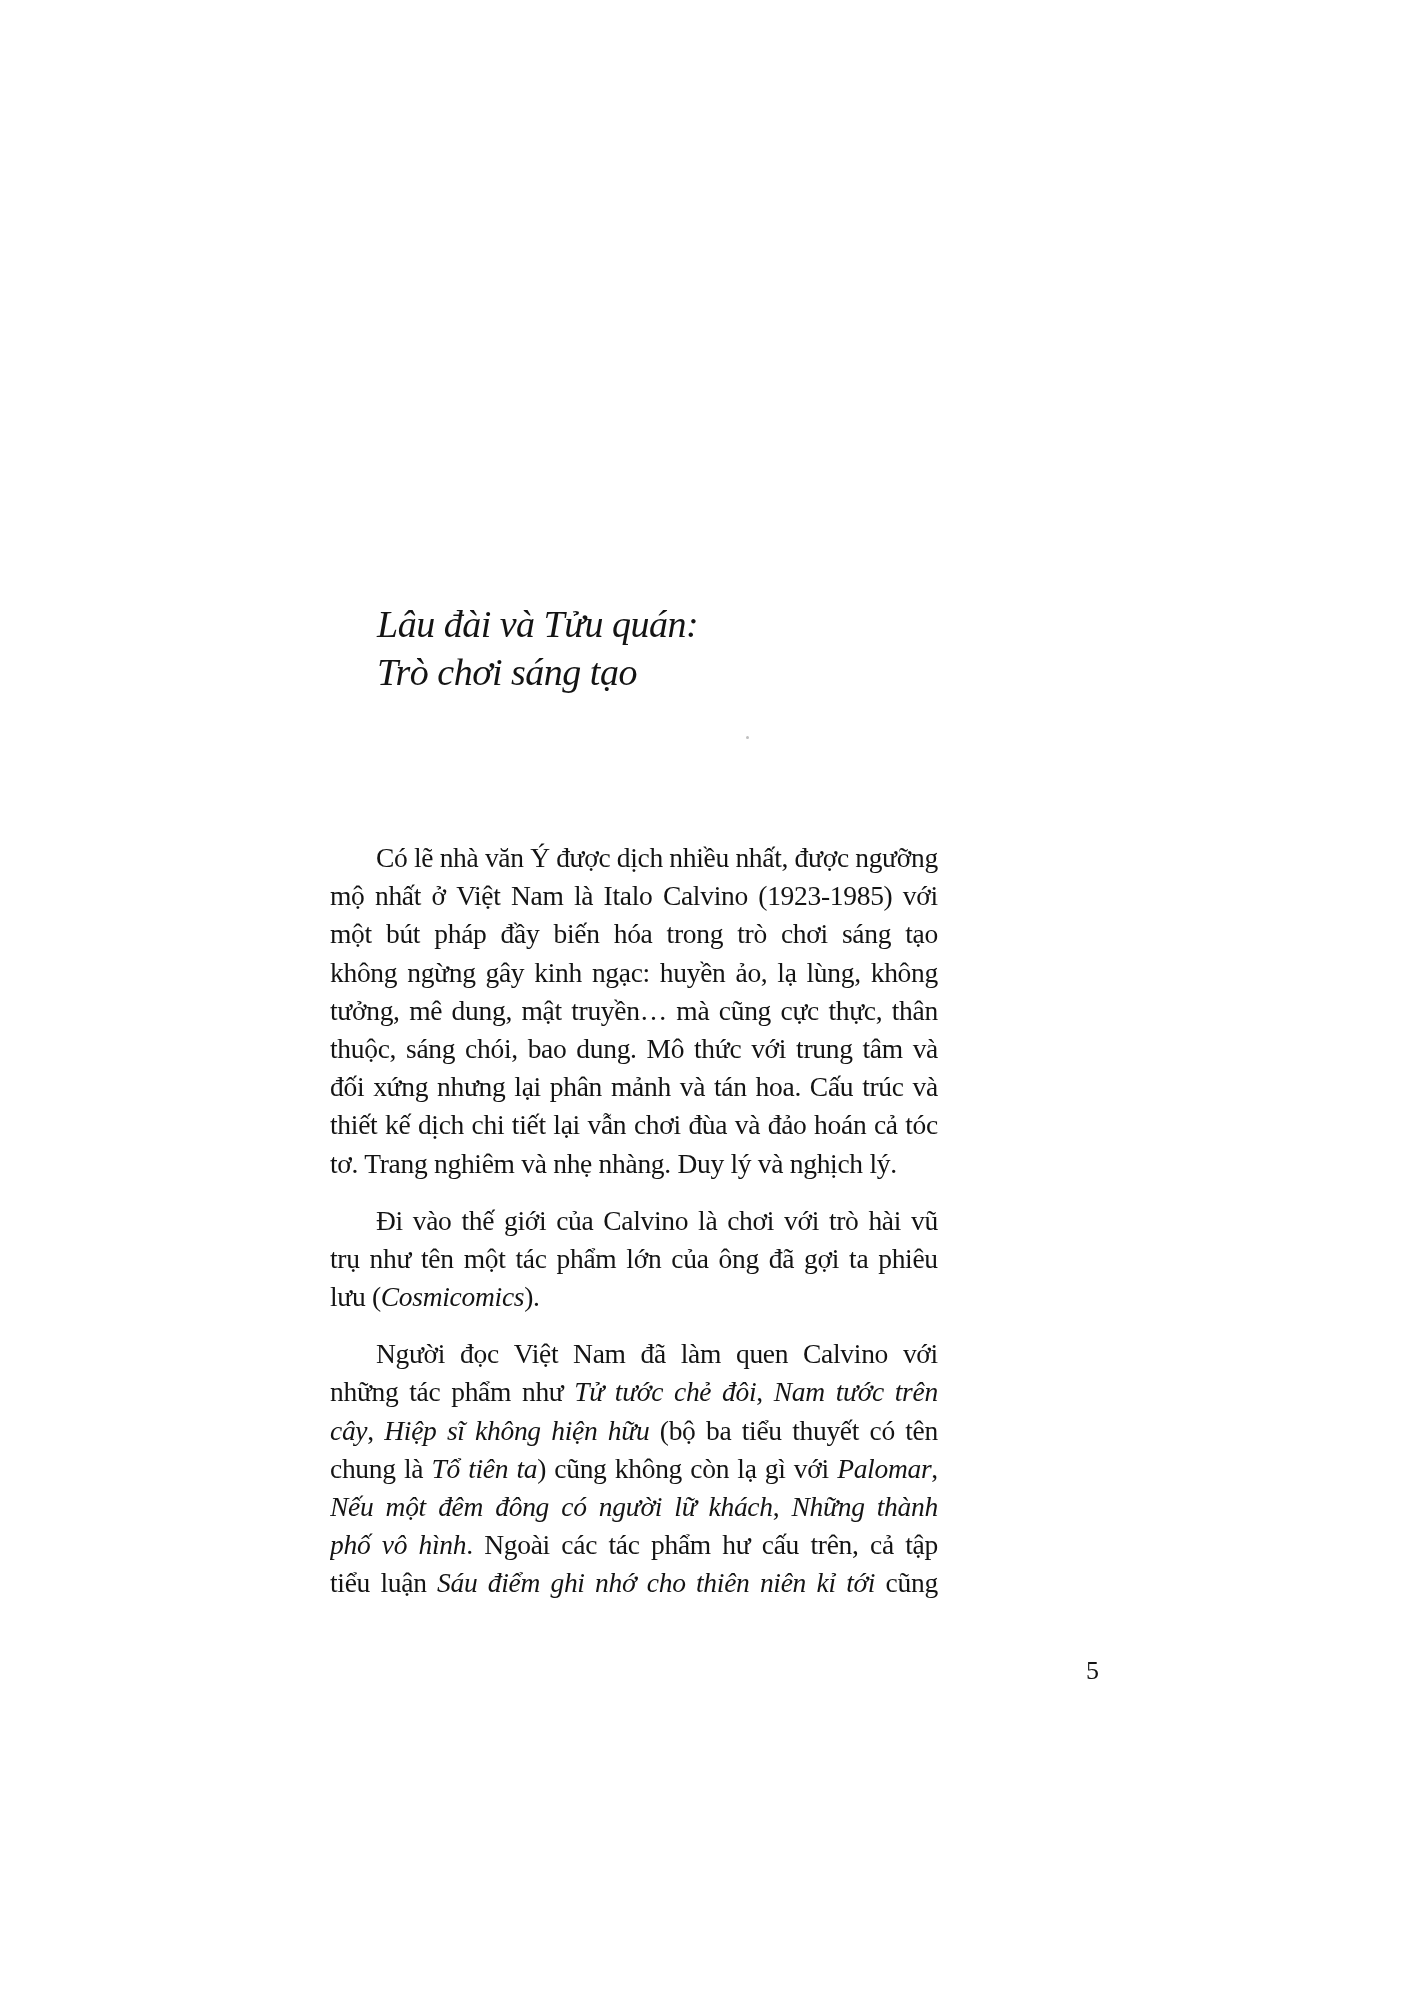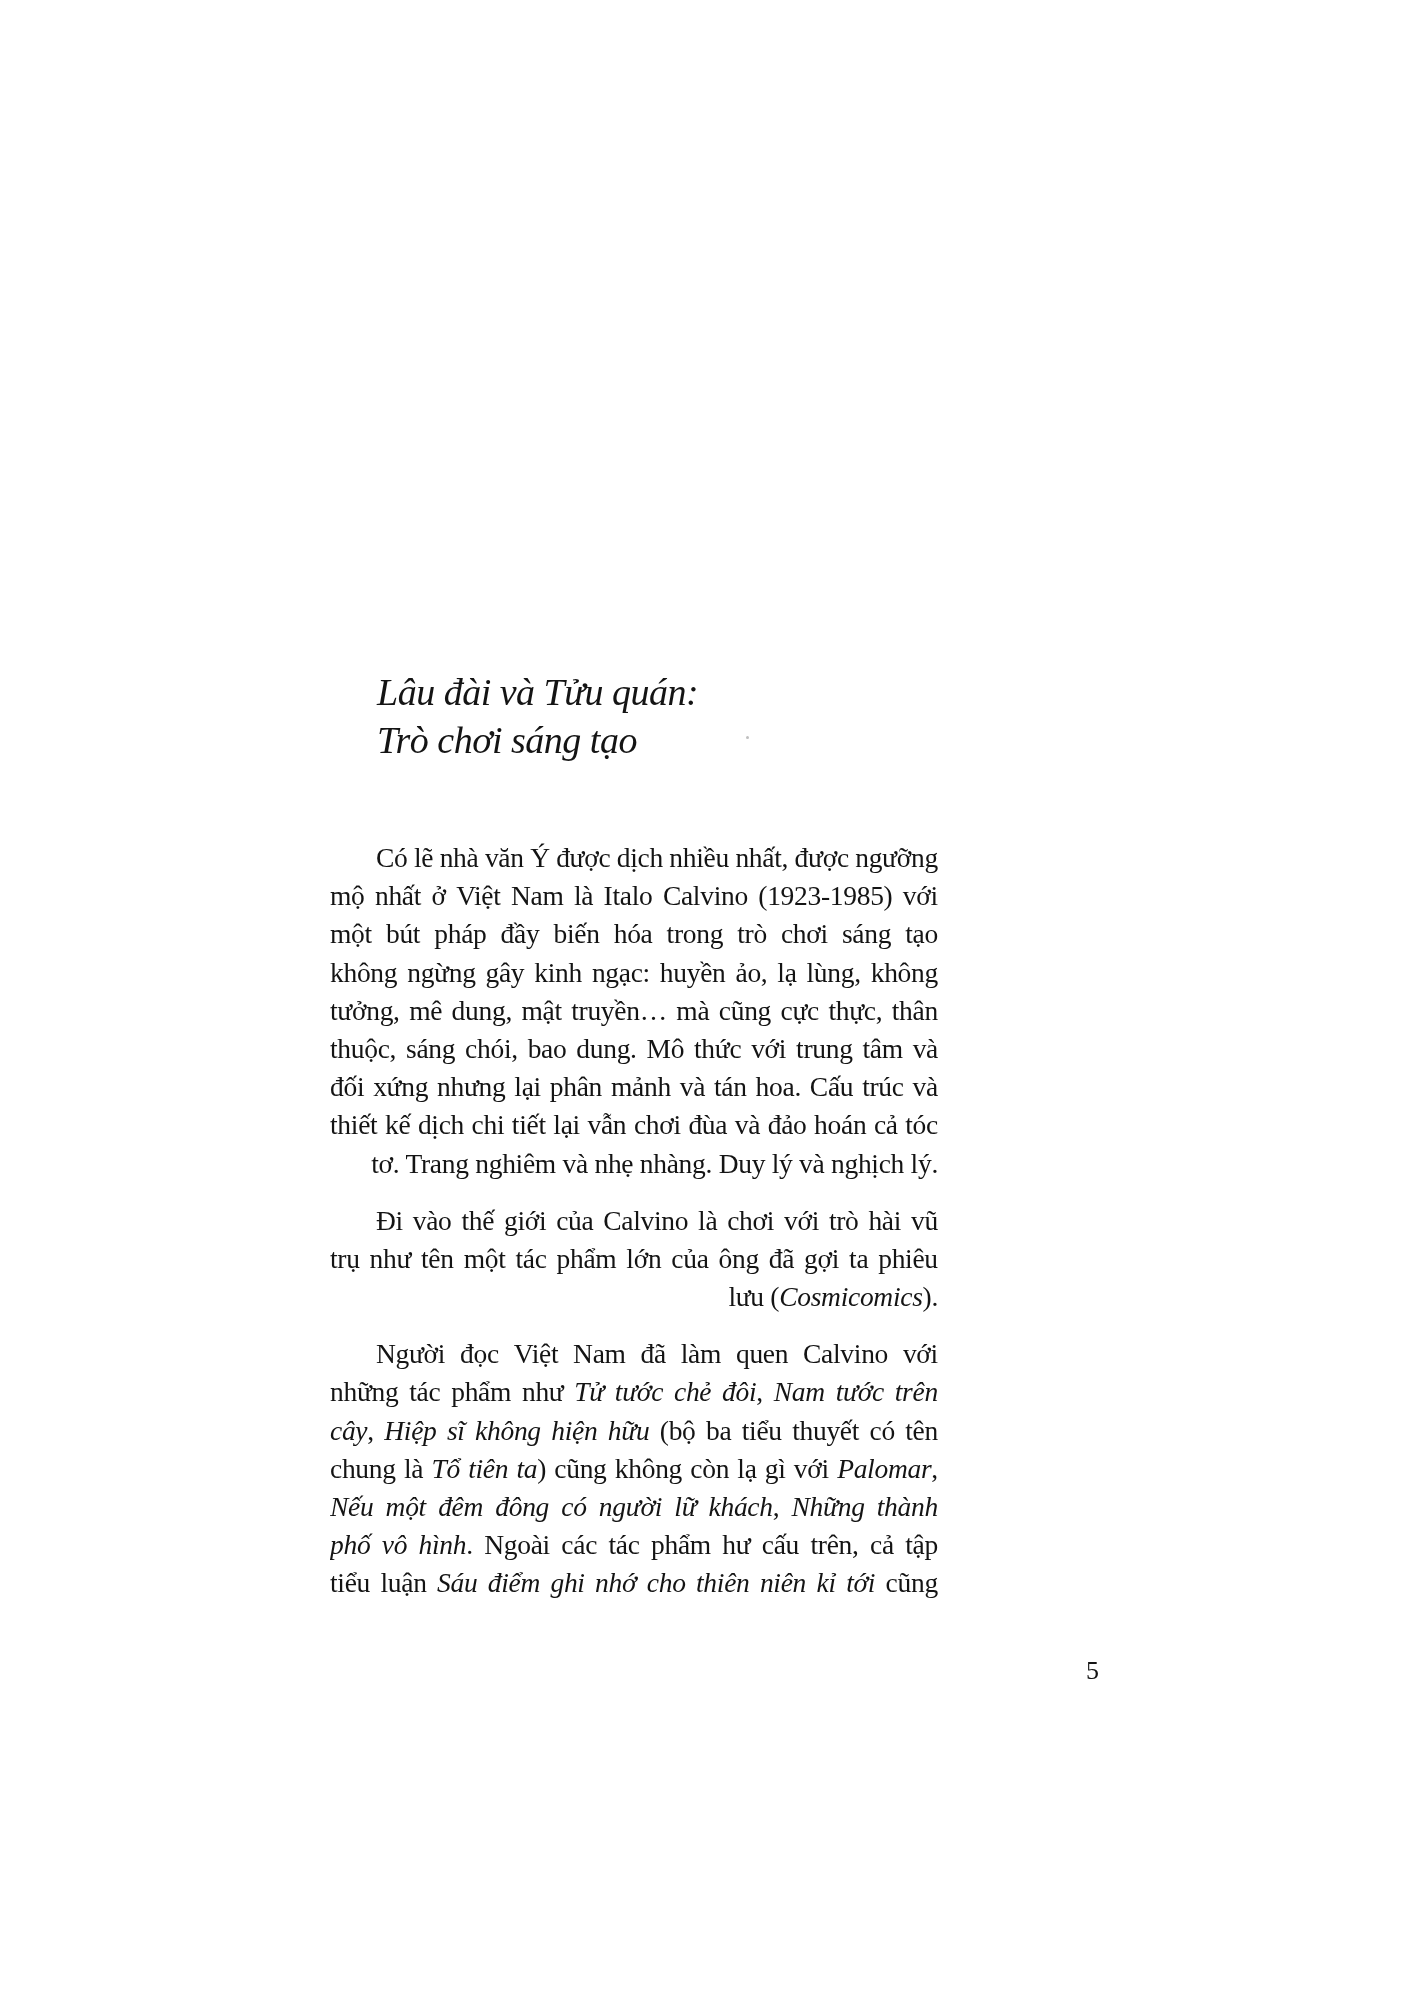--- a/index.html
+++ b/index.html
@@ -8,21 +8,21 @@
     background: #ffffff;
     position: relative;
     overflow: hidden;
     font-family: "Liberation Serif", "DejaVu Serif", serif;
     color: #141414;
   }
   .page { position: absolute; inset: 0; }
 
   .title {
     position: absolute;
-    left: 377px; top: 668px;
+    left: 377px; top: 600px;
     font-style: italic;
     font-weight: 400;
     font-size: 38px;
     line-height: 48px;
     letter-spacing: -0.5px;
     margin: 0;
     white-space: nowrap;
   }
   .title span { display: block; }
 
@@ -34,21 +34,20 @@
     letter-spacing: -0.3px;
   }
   .para { margin: 0 0 19px 0; }
   .para:last-child { margin-bottom: 0; margin-top: 8px; }
   .line {
     display: flex;
     justify-content: space-between;
     line-height: 38.2px;
     height: 38.2px;
     overflow: hidden;
-    text-align: right;
   }
   .line.nojust { display: block; }
   .line.indent { padding-left: 46px; }
   .w { white-space: pre; }
   .sg { white-space: pre; }
   .it { font-style: italic; }
 
   .pageno {
     position: absolute;
     left: 1086px; top: 1656px;

